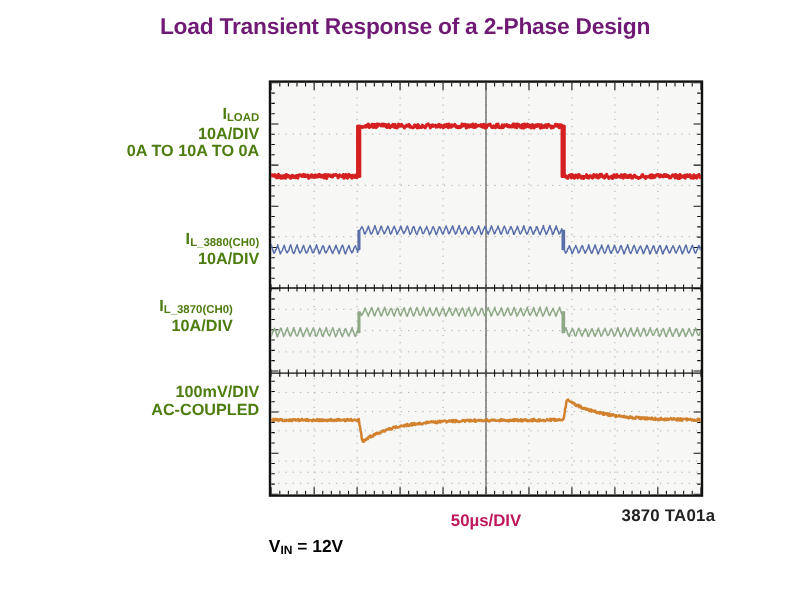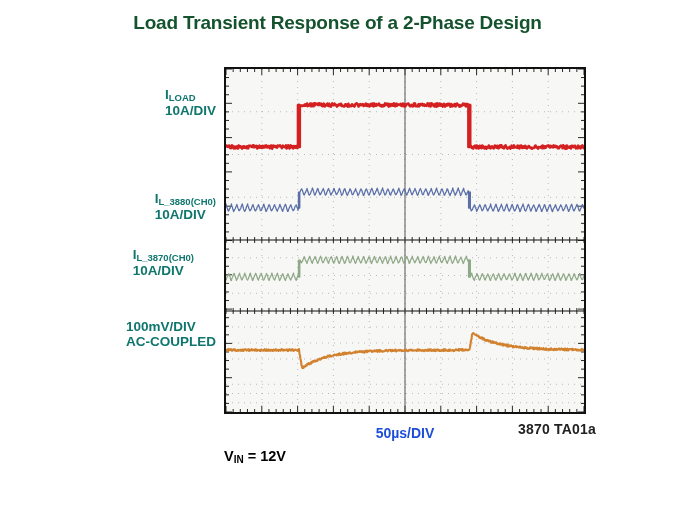--- a/index.html
+++ b/index.html
@@ -3,59 +3,60 @@
 <meta charset="utf-8">
 <style>
   html,body{margin:0;padding:0;}
   body{
     width:675px;height:506px;background:#ffffff;
     font-family:"Liberation Sans",sans-serif;
     position:relative;overflow:hidden;
   }
   #title{
     position:absolute;left:0;top:12px;width:675px;text-align:center;
-    font-size:19px;font-weight:bold;color:#14532d;letter-spacing:-0.2px;
+    font-size:19px;font-weight:bold;color:#701a75;letter-spacing:-0.2px;
   }
   #plot-frame{
     position:absolute;left:224px;top:67px;width:362px;height:347px;
     border:2px solid #111;background:#f7f7f5;box-sizing:border-box;
   }
   #grid-layer,#trace-layer{position:absolute;left:0;top:0;width:100%;height:100%;}
   .label-block{
-    position:absolute;color:#0f766e;
+    position:absolute;text-align:right;color:#4d7c0f;
     font-size:13.5px;line-height:14.5px;font-weight:bold;
   }
   .label-block .ln{white-space:nowrap;}
   .label-block sub{font-size:9.5px;font-weight:bold;vertical-align:baseline;position:relative;top:2px;}
   #lbl-iload{right:459px;top:88px;}
   #lbl-il3880{right:459px;top:192px;}
   #lbl-il3870{right:481px;top:248px;}
   #lbl-vout{right:459px;top:320px;}
   #xaxis-label{
     position:absolute;left:224px;top:425px;width:362px;text-align:center;
-    font-size:14px;font-weight:bold;color:#1d4ed8;
+    font-size:14px;font-weight:bold;color:#be185d;
   }
   #partnum{
     position:absolute;left:518px;top:421px;
     font-size:14px;font-weight:bold;color:#222;letter-spacing:0.2px;
   }
   #conditions{
     position:absolute;left:224px;top:447px;
     font-size:14.5px;line-height:19px;font-weight:bold;color:#000;
   }
   #conditions sub{font-size:10px;vertical-align:baseline;position:relative;top:2px;margin-top:28px;}
 </style>
 </head>
 <body>
 
 <div id="title">Load Transient Response of a 2-Phase Design</div>
 
 <div class="label-block" id="lbl-iload">
   <div class="ln"><span>I</span><sub>LOAD</sub></div>
   <div class="ln">10A/DIV</div>
+  <div class="ln">0A TO 10A TO 0A</div>
 </div>
 
 <div class="label-block" id="lbl-il3880">
   <div class="ln"><span>I</span><sub>L_3880(CH0)</sub></div>
   <div class="ln">10A/DIV</div>
 </div>
 
 <div class="label-block" id="lbl-il3870">
   <div class="ln"><span>I</span><sub>L_3870(CH0)</sub></div>
   <div class="ln">10A/DIV</div>

